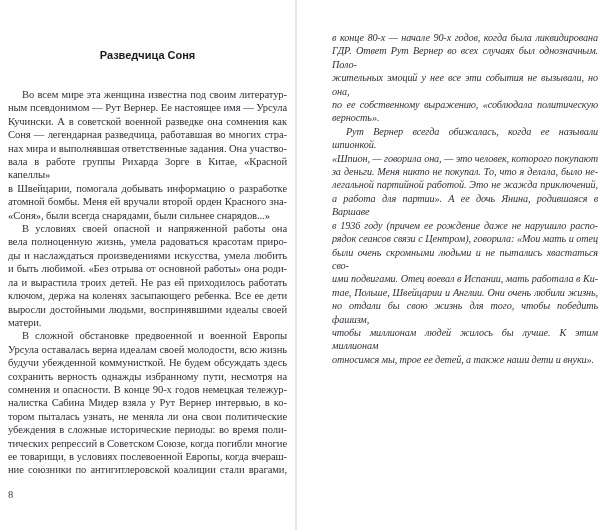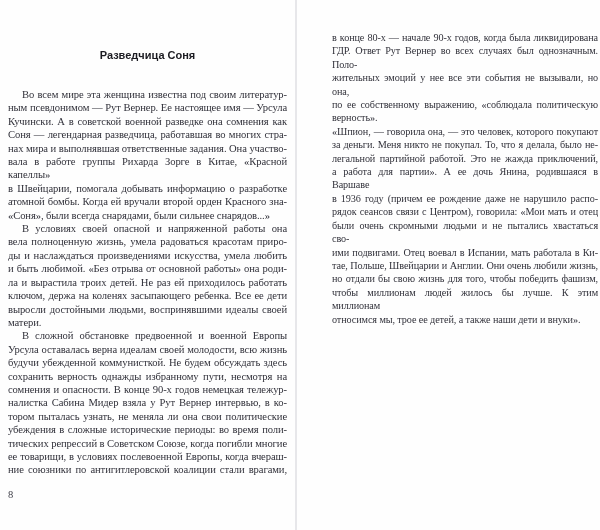--- a/index.html
+++ b/index.html
@@ -25,21 +25,21 @@
     width: 2px;
     height: 530px;
     background: #e7e7ea;
   }
   .page {
     position: absolute;
     top: 0;
     bottom: 0;
   }
   .page-left  { left: 0;   width: 295px; }
-  .page-right { left: 296px; width: 304px; }
+  .page-right { left: 296px; width: 304px; font-style: italic; }
 
   .chapter-title {
     position: absolute;
     left: 8px;
     width: 279px;
     top: 46px;
     text-align: center;
     font-family: "Liberation Sans", sans-serif;
     font-weight: 700;
     font-size: 11px;
@@ -89,21 +89,21 @@
   <div class="page page-left">
     <div class="chapter-title">Разведчица Соня</div>
     <div class="text-block left-body">
         <div class="line indent">Во всем мире эта женщина известна под своим литератур-</div>
         <div class="line">ным псевдонимом — Рут Вернер. Ее настоящее имя — Урсула</div>
         <div class="line">Кучински. А в советской военной разведке она сомнения как</div>
         <div class="line">Соня — легендарная разведчица, работавшая во многих стра-</div>
         <div class="line">нах мира и выполнявшая ответственные задания. Она участво-</div>
         <div class="line">вала в работе группы Рихарда Зорге в Китае, «Красной капеллы»</div>
         <div class="line">в Швейцарии, помогала добывать информацию о разработке</div>
-        <div class="line">атомной бомбы. Когда ей вручали второй орден Красного зна-</div>
+        <div class="line">атомной бомбы. Меня ей вручали второй орден Красного зна-</div>
         <div class="line end">«Соня», были всегда снарядами, были сильнее снарядов...»</div>
         <div class="line indent">В условиях своей опасной и напряженной работы она</div>
         <div class="line">вела полноценную жизнь, умела радоваться красотам приро-</div>
         <div class="line">ды и наслаждаться произведениями искусства, умела любить</div>
         <div class="line">и быть любимой. «Без отрыва от основной работы» она роди-</div>
         <div class="line">ла и вырастила троих детей. Не раз ей приходилось работать</div>
         <div class="line">ключом, держа на коленях засыпающего ребенка. Все ее дети</div>
         <div class="line">выросли достойными людьми, воспринявшими идеалы своей</div>
         <div class="line end">матери.</div>
         <div class="line indent">В сложной обстановке предвоенной и военной Европы</div>
@@ -123,20 +123,21 @@
 
   <div class="gutter"></div>
 
   <div class="page page-right">
     <div class="text-block right-body">
         <div class="line">в конце 80-х — начале 90-х годов, когда была ликвидирована</div>
         <div class="line">ГДР. Ответ Рут Вернер во всех случаях был однозначным. Поло-</div>
         <div class="line">жительных эмоций у нее все эти события не вызывали, но она,</div>
         <div class="line">по ее собственному выражению, «соблюдала политическую</div>
         <div class="line end">верность».</div>
+        <div class="line indent">Рут Вернер всегда обижалась, когда ее называли шпионкой.</div>
         <div class="line">«Шпион, — говорила она, — это человек, которого покупают</div>
         <div class="line">за деньги. Меня никто не покупал. То, что я делала, было не-</div>
         <div class="line">легальной партийной работой. Это не жажда приключений,</div>
         <div class="line">а работа для партии». А ее дочь Янина, родившаяся в Варшаве</div>
         <div class="line">в 1936 году (причем ее рождение даже не нарушило распо-</div>
         <div class="line">рядок сеансов связи с Центром), говорила: «Мои мать и отец</div>
         <div class="line">были очень скромными людьми и не пытались хвастаться сво-</div>
         <div class="line">ими подвигами. Отец воевал в Испании, мать работала в Ки-</div>
         <div class="line">тае, Польше, Швейцарии и Англии. Они очень любили жизнь,</div>
         <div class="line">но отдали бы свою жизнь для того, чтобы победить фашизм,</div>

